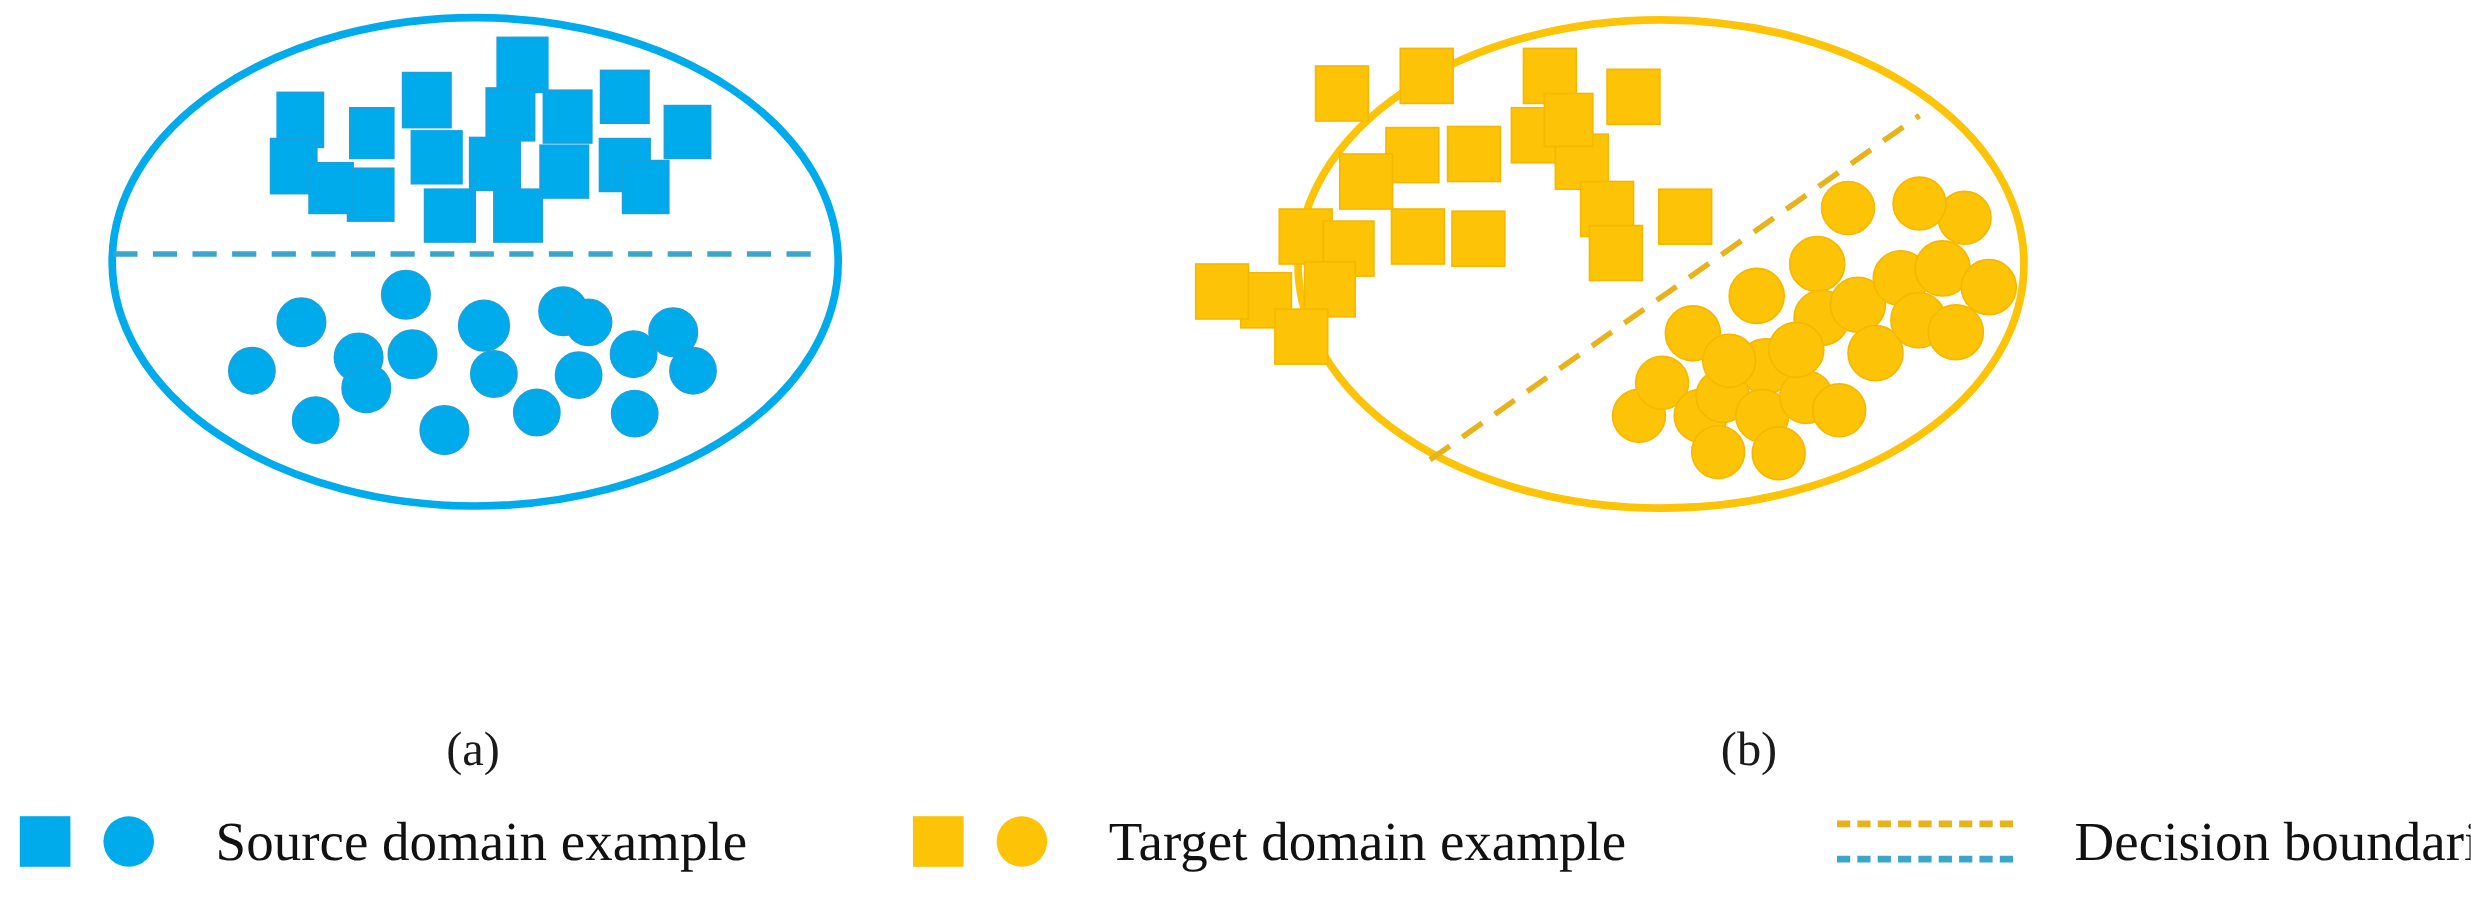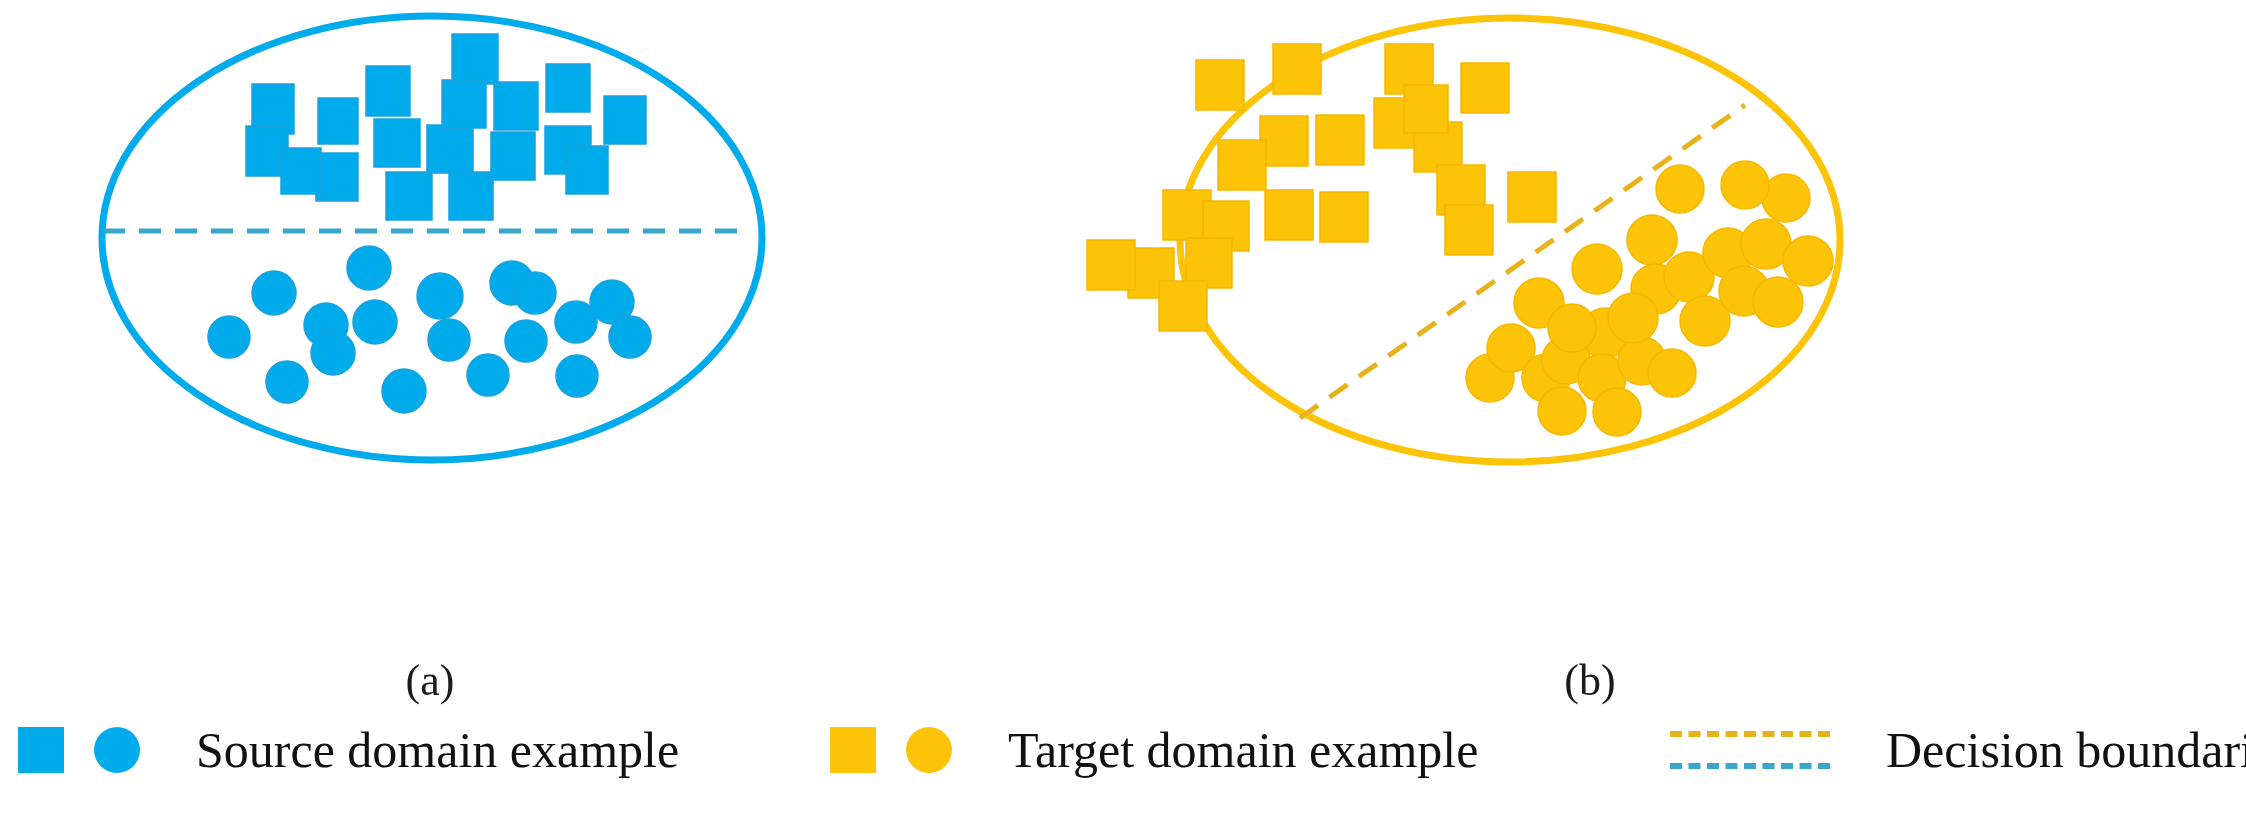--- a/index.html
+++ b/index.html
@@ -32,21 +32,21 @@
     color: #1a1a1a;
     text-align: center;
     white-space: nowrap;
   }
   #caption-a { left: 300px; top: 655px; width: 260px; }
   #caption-b { left: 1460px; top: 655px; width: 260px; }
 
   .legend-row {
     position: absolute;
     left: 0;
-    top: 710px;
+    top: 725px;
     width: 2200px;
     height: 95px;
   }
   .legend-group {
     position: absolute;
     display: flex;
     align-items: center;
     height: 80px;
   }
   .legend-text {

